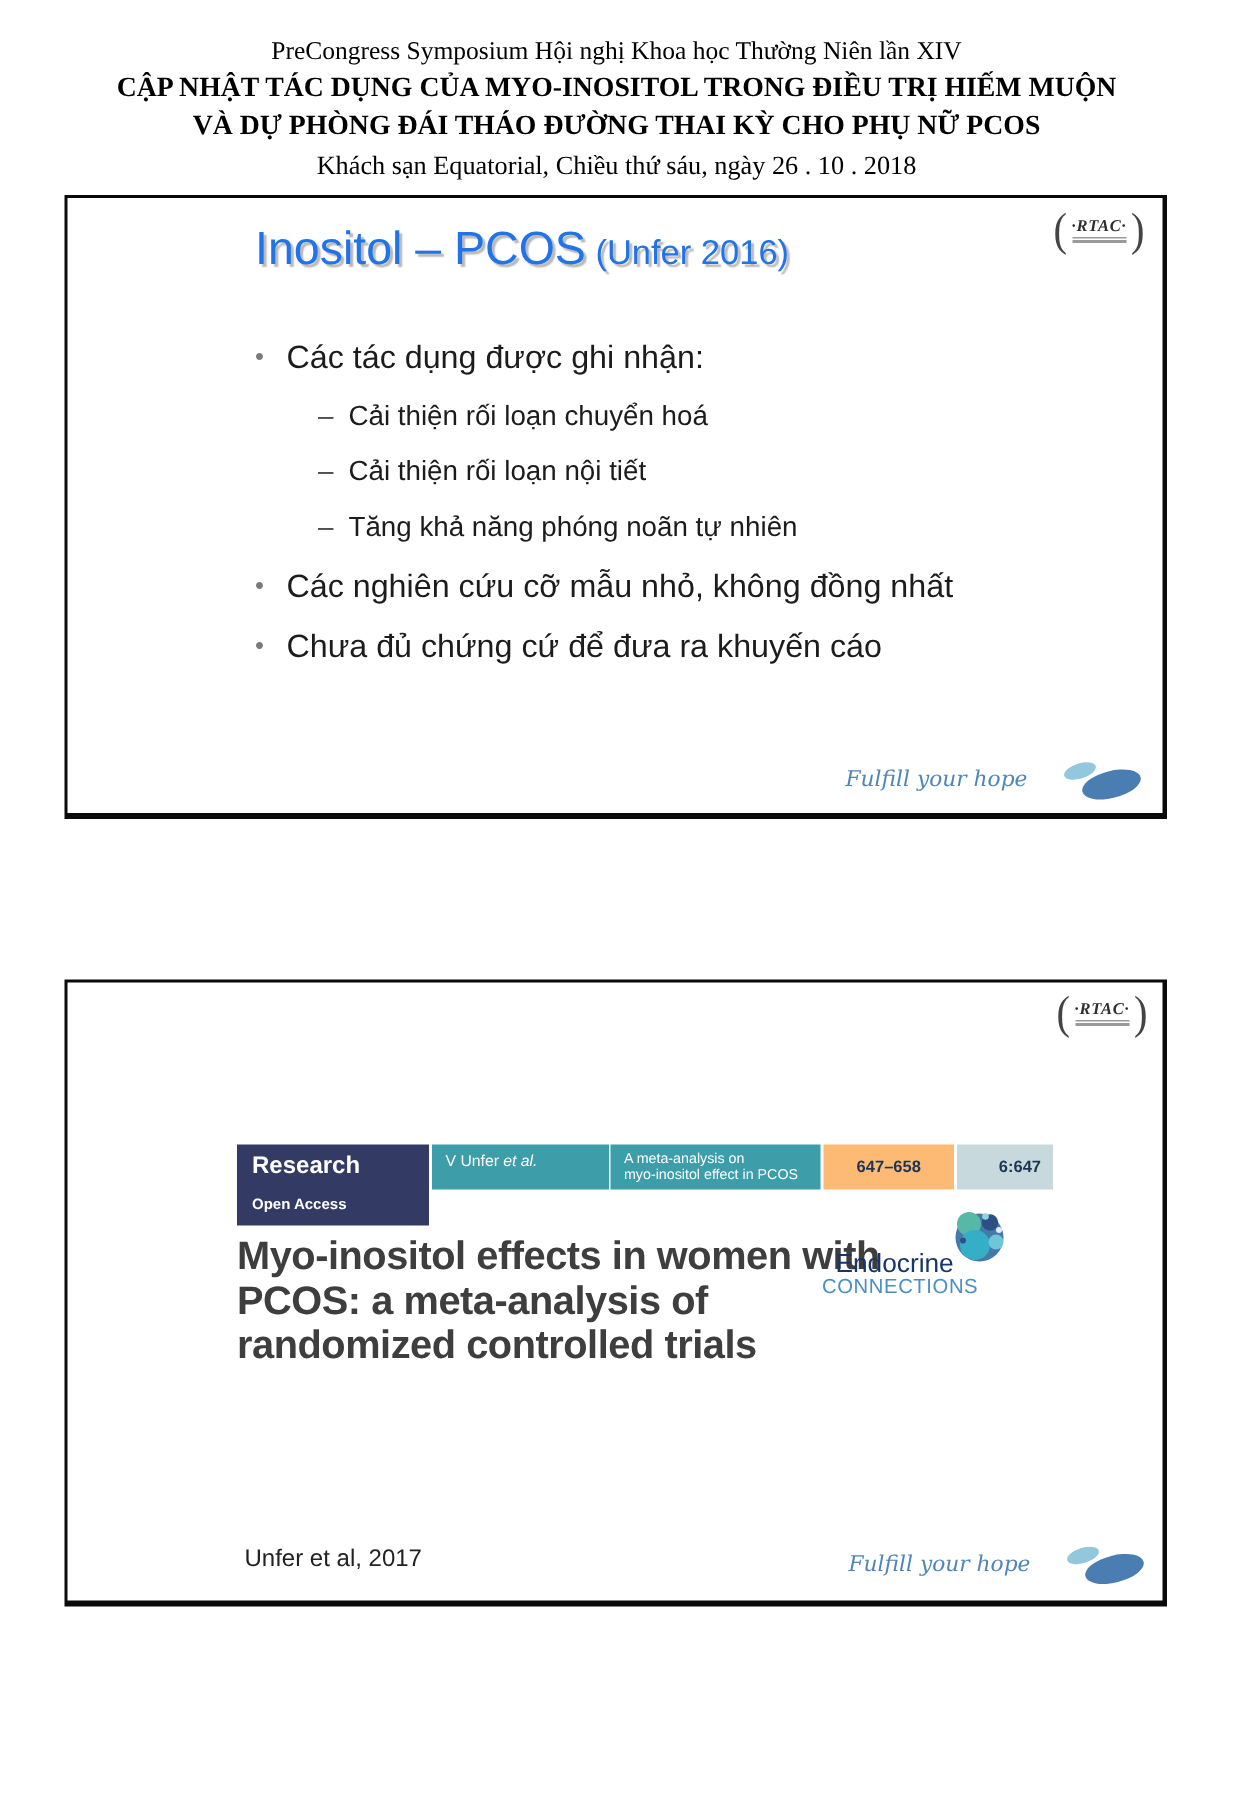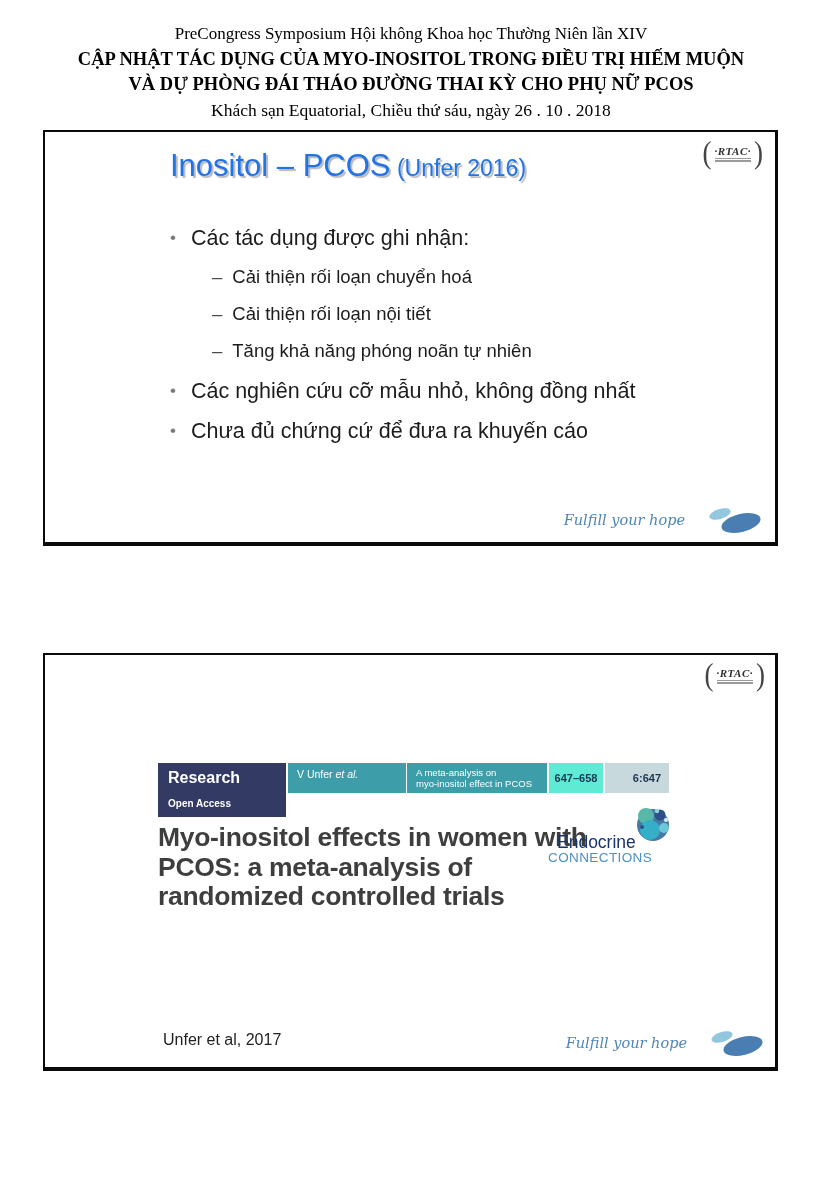--- a/index.html
+++ b/index.html
@@ -70,21 +70,21 @@
   .banner-strip{display:flex;align-items:stretch;height:30px;}
   .banner-teal1{
     width:118px;background:#3d9ea9;color:#fff;font-size:10.5px;
     padding:5px 0 2px 9px;box-sizing:border-box;margin-right:1px;
   }
   .banner-teal2{
     width:140px;background:#3d9ea9;color:#fff;font-size:9.5px;line-height:1.18;
     padding:4px 0 0 9px;box-sizing:border-box;margin-right:2px;
   }
   .banner-light1{
-    width:54px;background:#5eead4;color:#1d3553;font-size:11px;font-weight:bold;
+    width:87px;background:#fdba74;color:#1d3553;font-size:11px;font-weight:bold;
     display:flex;align-items:center;justify-content:center;margin-right:2px;
   }
   .banner-light2{
     width:64px;background:#c7d9dd;color:#1d3553;font-size:11px;font-weight:bold;
     display:flex;align-items:center;justify-content:flex-end;
     padding-right:8px;box-sizing:border-box;
   }
 
   
   .art-title{
@@ -109,21 +109,21 @@
     position:absolute;left:0;top:1138px;width:822px;text-align:center;
     font-family:"Liberation Serif",serif;font-size:19px;color:#111;
   }
 </style>
 </head>
 <body>
 
 <div class="page">
 
   <div class="conf-header">
-    <div class="conf-line1">PreCongress Symposium Hội không Khoa học Thường Niên lần XIV</div>
+    <div class="conf-line1">PreCongress Symposium Hội nghị Khoa học Thường Niên lần XIV</div>
     <div class="conf-line2">CẬP NHẬT TÁC DỤNG CỦA MYO-INOSITOL TRONG ĐIỀU TRỊ HIẾM MUỘN</div>
     <div class="conf-line3">VÀ DỰ PHÒNG ĐÁI THÁO ĐƯỜNG THAI KỲ CHO PHỤ NỮ PCOS</div>
     <div class="conf-line4">Khách sạn Equatorial, Chiều thứ sáu, ngày 26 . 10 . 2018</div>
   </div>
 
   <div class="slide slide1">
 
     <div class="rtac">
       <span class="rtac-paren">(</span>
       <span class="rtac-mid">

